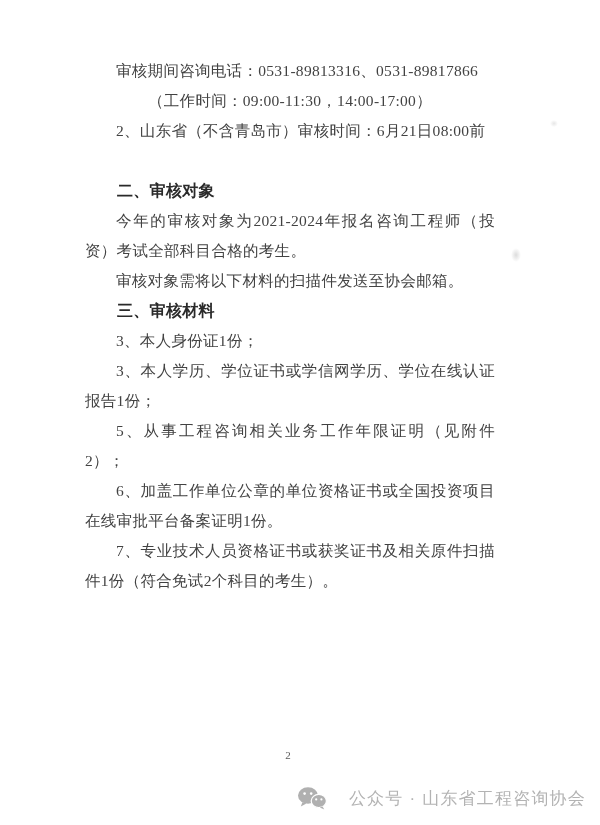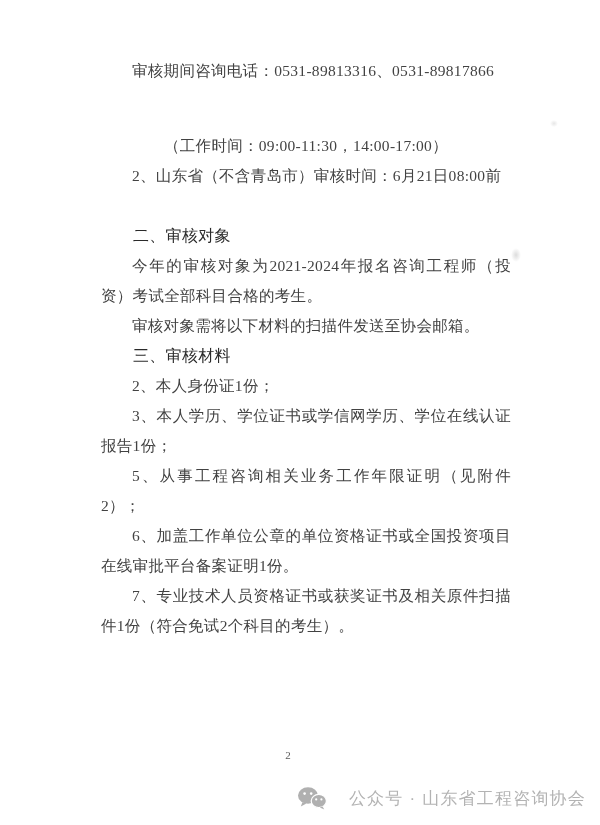--- a/index.html
+++ b/index.html
@@ -10,37 +10,37 @@
   .page {
     position: relative;
     width: 600px;
     height: 825px;
     background: #ffffff;
     overflow: hidden;
     font-family: "Liberation Serif", serif;
   }
   .doc-body {
     position: absolute;
-    left: 101px;
+    left: 85px;
     top: 56px;
     width: 410px;
     font-size: 15.5px;
     line-height: 30px;
     color: #424242;
     text-align: justify;
     letter-spacing: 0.3px;
   }
   .para { margin: 0; }
   .para.body-indent { text-indent: 2em; }
-  .para.body-center { text-align: center; text-indent: 0; margin-top: 45px; }
+  .para.body-center { text-align: center; text-indent: 0; }
   .para.heading {
     text-indent: 2em;
     text-align: left;
     font-family: "Liberation Sans", sans-serif;
-    font-weight: 400;
+    font-weight: 700;
     color: #2a2a2a;
     font-size: 16px;
   }
   .para.spacer { height: 30px; }
   .page-number {
     position: absolute;
     left: 280px;
     top: 749px;
     width: 16px;
     text-align: center;
@@ -93,21 +93,21 @@
 
   <div class="doc-body">
       <div class="para body-indent">审核期间咨询电话：0531-89813316、0531-89817866</div>
       <div class="para body-center">（工作时间：09:00-11:30，14:00-17:00）</div>
       <div class="para body-indent">2、山东省（不含青岛市）审核时间：6月21日08:00前</div>
       <div class="para spacer"></div>
       <div class="para heading">二、审核对象</div>
       <div class="para body-indent">今年的审核对象为2021-2024年报名咨询工程师（投资）考试全部科目合格的考生。</div>
       <div class="para body-indent">审核对象需将以下材料的扫描件发送至协会邮箱。</div>
       <div class="para heading">三、审核材料</div>
-      <div class="para body-indent">2、本人身份证1份；</div>
+      <div class="para body-indent">3、本人身份证1份；</div>
       <div class="para body-indent">3、本人学历、学位证书或学信网学历、学位在线认证报告1份；</div>
       <div class="para body-indent">5、从事工程咨询相关业务工作年限证明（见附件2）；</div>
       <div class="para body-indent">6、加盖工作单位公章的单位资格证书或全国投资项目在线审批平台备案证明1份。</div>
       <div class="para body-indent">7、专业技术人员资格证书或获奖证书及相关原件扫描件1份（符合免试2个科目的考生）。</div>
     </div>
 
   <div class="speck speck-1"></div>
   <div class="speck speck-2"></div>
 
   <div class="page-number">2</div>

